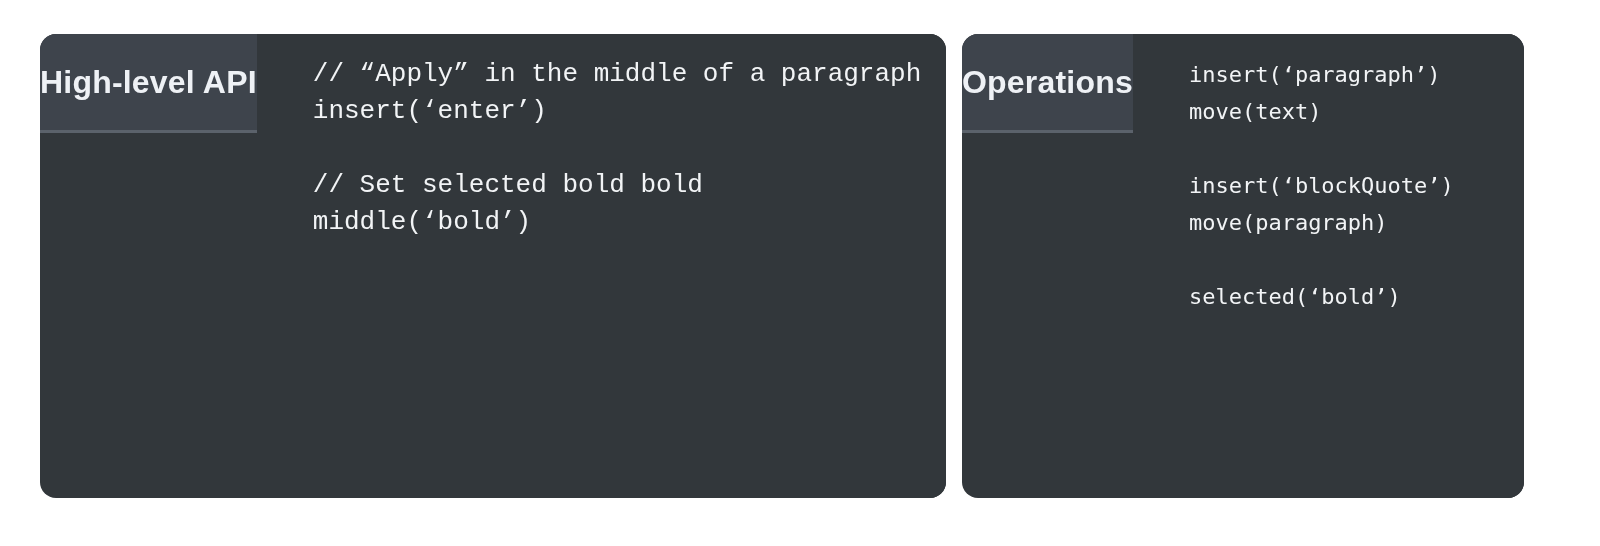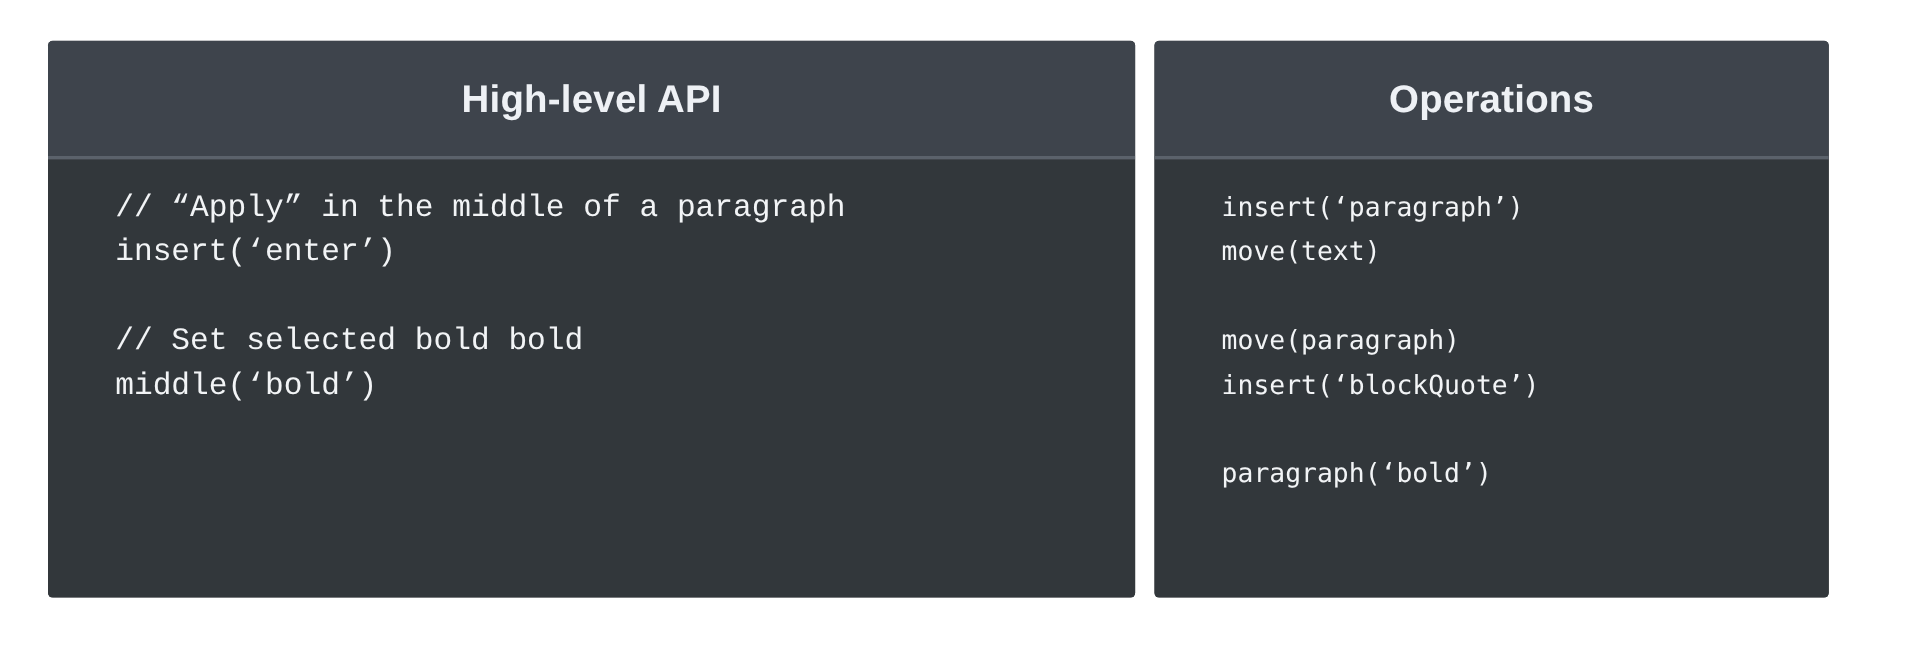--- a/index.html
+++ b/index.html
@@ -18,25 +18,24 @@
     position: relative;
     width: 1600px;
     height: 546px;
     background: #ffffff;
   }
 
   .panel {
     position: absolute;
     top: 34px;
     height: 464px;
-    border-radius: 4px;
+    border-radius: 16px;
     overflow: hidden;
     background: #32373b;
     display: flex;
-    flex-direction: column;
   }
 
   .panel-left {
     left: 40px;
     width: 906px;
   }
 
   .panel-right {
     left: 962px;
     width: 562px;
@@ -123,24 +122,24 @@
       <span class="panel-title">Operations</span>
     </div>
     <div class="panel-body">
 
       <div class="code-block">
         <div class="code-line">insert(‘paragraph’)</div>
         <div class="code-line">move(text)</div>
       </div>
 
       <div class="code-block">
+        <div class="code-line">insert(‘blockQuote’)</div>
         <div class="code-line">move(paragraph)</div>
-        <div class="code-line">insert(‘blockQuote’)</div>
       </div>
 
       <div class="code-block">
-        <div class="code-line">paragraph(‘bold’)</div>
+        <div class="code-line">selected(‘bold’)</div>
       </div>
 
     </div>
   </section>
 
 </div>
 
 </body></html>

